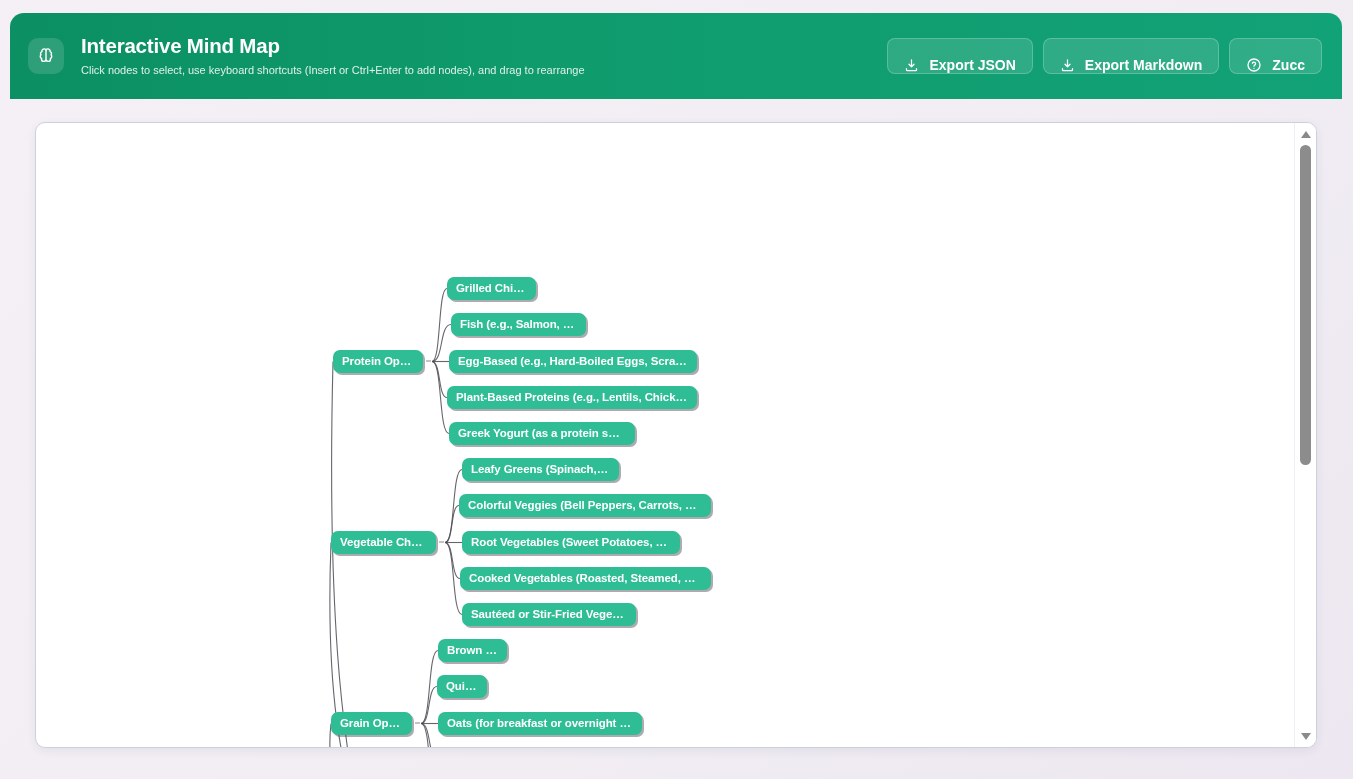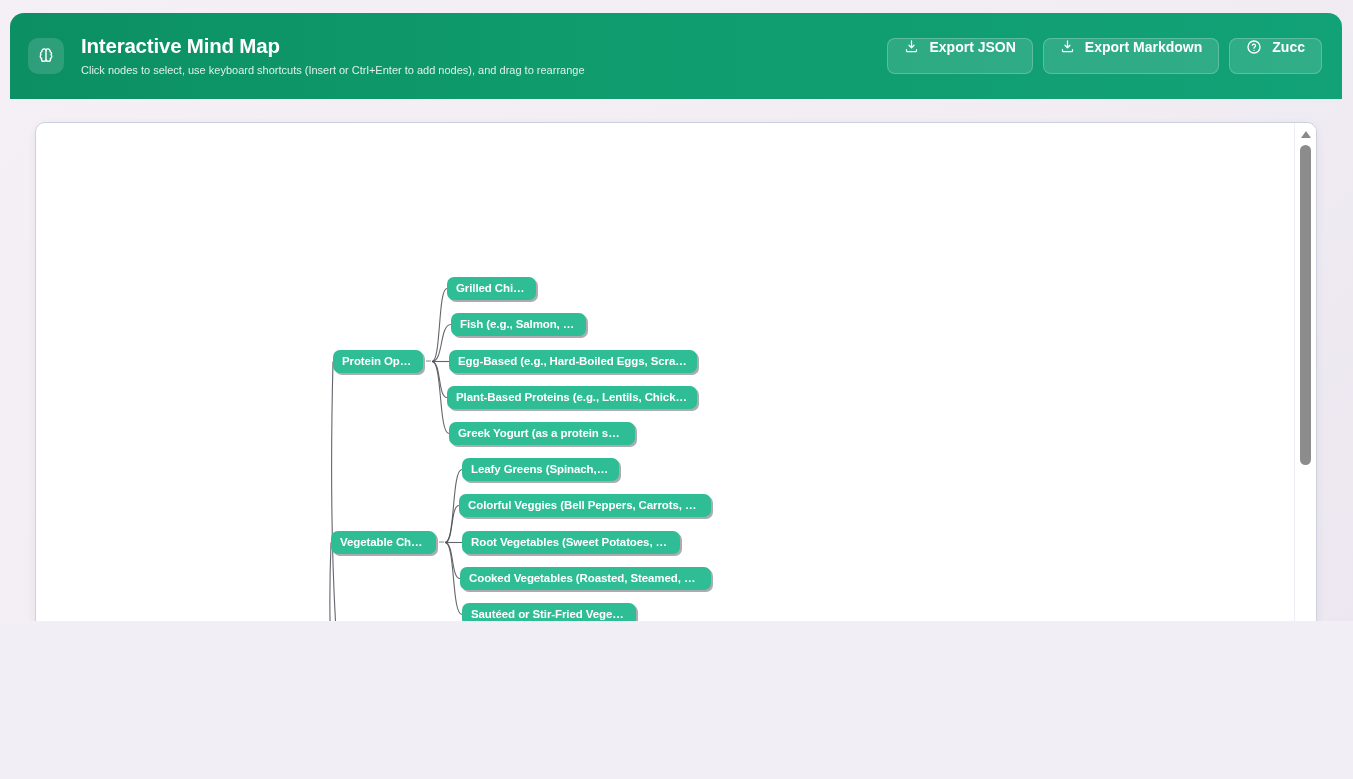--- a/index.html
+++ b/index.html
@@ -4,21 +4,21 @@
 <style>
   html, body {
     margin: 0;
     padding: 0;
     background: #f2eef5;
     font-family: "Liberation Sans", sans-serif;
   }
   #page {
     position: relative;
     width: 1353px;
-    height: 621px;
+    height: 779px;
     overflow: hidden;
     background: linear-gradient(135deg, #f4f0f6 0%, #f1edf3 60%, #ece7f0 100%);
   }
 
   
   #header {
     position: absolute;
     left: 10px;
     top: 13px;
     width: 1332px;
@@ -61,21 +61,21 @@
     font-weight: normal;
   }
   #header-actions {
     display: flex;
     align-items: center;
     gap: 10px;
     flex: 0 0 auto;
   }
   .hbtn {
     display: flex;
-    align-items: flex-start;
+    align-items: flex-end;
     gap: 10px;
     height: 36px;
     padding: 0 16px;
     border-radius: 8px;
     background: rgba(255,255,255,0.13);
     border: 1px solid rgba(255,255,255,0.22);
     color: #ffffff;
     font-size: 14px;
     font-weight: bold;
     white-space: nowrap;

